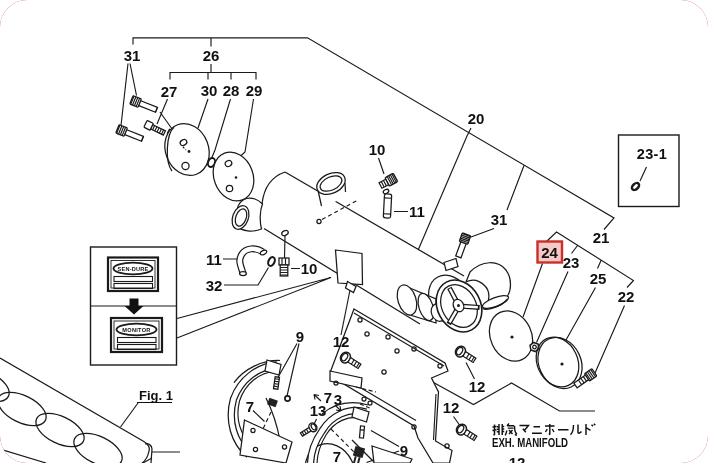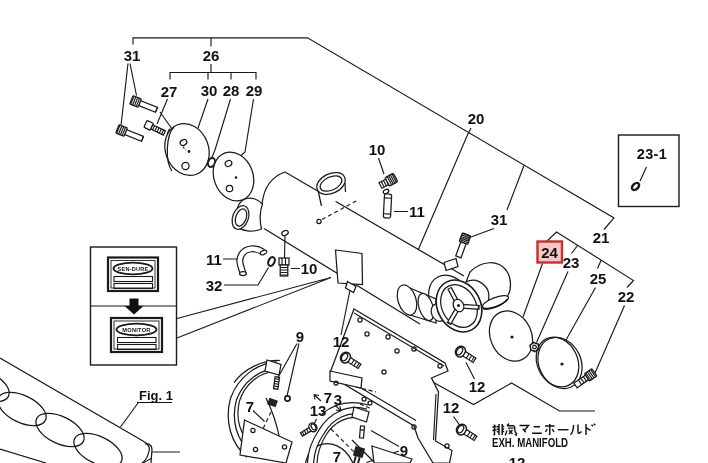--- a/index.html
+++ b/index.html
@@ -1,16 +1,16 @@
 <!DOCTYPE html>
 <html><head>
 <meta charset="utf-8">
 <style>
 html,body{margin:0;padding:0;background:#fff;}
-#wrap{width:708px;height:463px;overflow:hidden;position:relative;background:#b91c1c;}
+#wrap{width:708px;height:463px;overflow:hidden;position:relative;background:#b91c1c;border-radius:27px;}
 text{font-family:"Liberation Sans",sans-serif;font-weight:bold;fill:#111;}
 .n{font-size:15px;text-anchor:middle;}
 .ln{stroke:#1a1a1a;stroke-width:1.15;fill:none;}
 .pt{stroke:#1a1a1a;stroke-width:1.25;fill:none;}
 .pw{stroke:#1a1a1a;stroke-width:1.25;fill:#fff;}
 </style>
 </head>
 <body>
 <div id="wrap">
 <svg width="708" height="463" viewBox="0 0 708 463">

